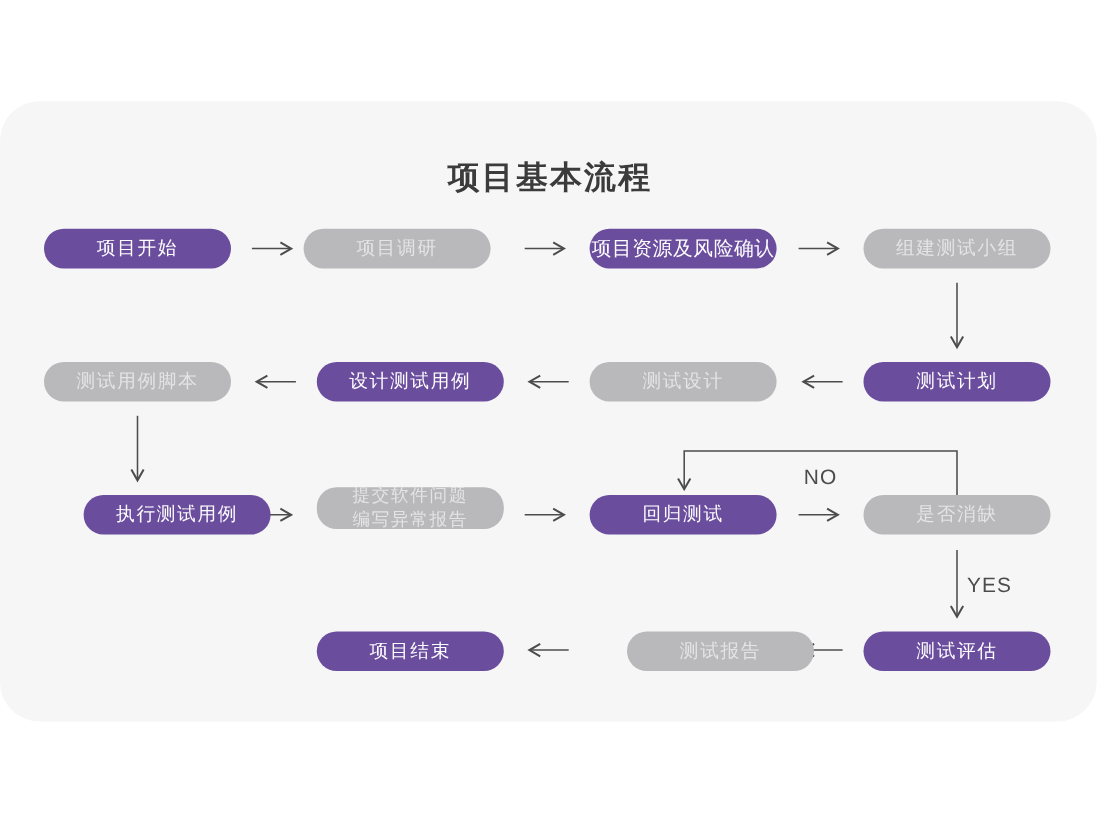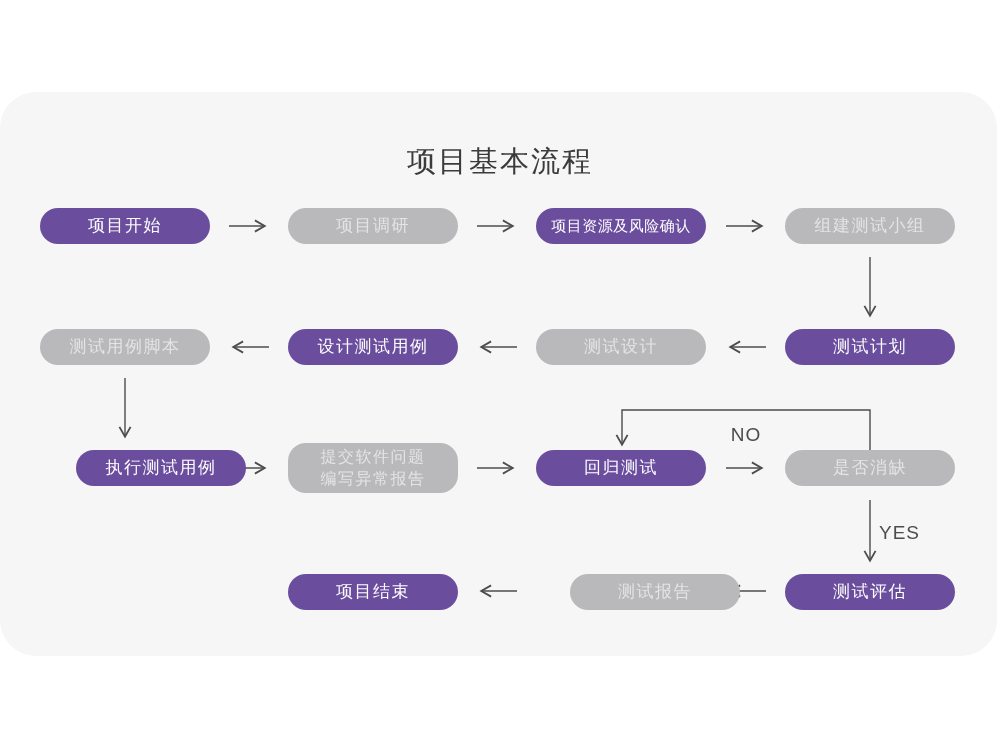--- a/index.html
+++ b/index.html
@@ -19,21 +19,21 @@
     background: var(--color-card, #f6f6f7);
     border-radius: 36px;
   }
   .title {
     position: absolute;
     left: 0; top: 142px;
     width: 1000px;
     text-align: center;
     font-size: 29px;
     letter-spacing: 2px;
-    font-weight: 400;
+    font-weight: 700;
     color: var(--color-title, #3b3b3b);
   }
   .node {
     position: absolute;
     width: 170px;
     height: 36px;
     border-radius: 18px;
     display: flex;
     align-items: center;
     justify-content: center;
@@ -45,22 +45,22 @@
     box-sizing: border-box;
   }
   .node.purple {
     background: var(--color-purple, #6b4d9e);
     color: #fdfdfe;
   }
   .node.gray {
     background: var(--color-gray, #b9b8ba);
     color: #e4e3e5;
   }
-  .node.tall { height: 50px; font-size: 16px; font-family: Liberation Serif, serif; }
-  .node.dense { font-size: 15px; letter-spacing: 0.5px; }
+  .node.tall { height: 38px; font-size: 16px; font-family: Liberation Serif, serif; }
+  .node.dense { font-size: 18px; letter-spacing: 0.5px; }
   svg.connectors {
     position: absolute;
     left: 0; top: 0;
     width: 1000px; height: 750px;
     pointer-events: none;
   }
   .edge {
     stroke: var(--color-arrow, #4c4c4c);
     stroke-width: 1.4;
     fill: none;
@@ -108,21 +108,21 @@
 
     <path class="edge" d="M 870 450 L 870 410 L 622 410 L 622 444" marker-end="url(#arrow)"></path>
 
     <line class="edge" x1="870" y1="500" x2="870" y2="560" marker-end="url(#arrow)"></line>
 
     <line class="edge" x1="766" y1="591" x2="731" y2="591" marker-end="url(#arrow)"></line>
     <line class="edge" x1="517" y1="591" x2="482" y2="591" marker-end="url(#arrow)"></line>
   </svg>
 
   <div class="node purple" style="left:40px;  top:208px;">项目开始</div>
-  <div class="node gray" style="left:288px; top:208px;">项目调研</div>
+  <div class="node gray" style="left:276px; top:208px;">项目调研</div>
   <div class="node purple dense" style="left:536px; top:208px;">项目资源及风险确认</div>
   <div class="node gray" style="left:785px; top:208px;">组建测试小组</div>
 
   <div class="node gray" style="left:40px;  top:329px;">测试用例脚本</div>
   <div class="node purple" style="left:288px; top:329px;">设计测试用例</div>
   <div class="node gray" style="left:536px; top:329px;">测试设计</div>
   <div class="node purple" style="left:785px; top:329px;">测试计划</div>
 
   <div class="node purple" style="left:40px;  top:450px;margin-left:36px;">执行测试用例</div>
   <div class="node gray tall" style="left:288px; top:443px;">提交软件问题

